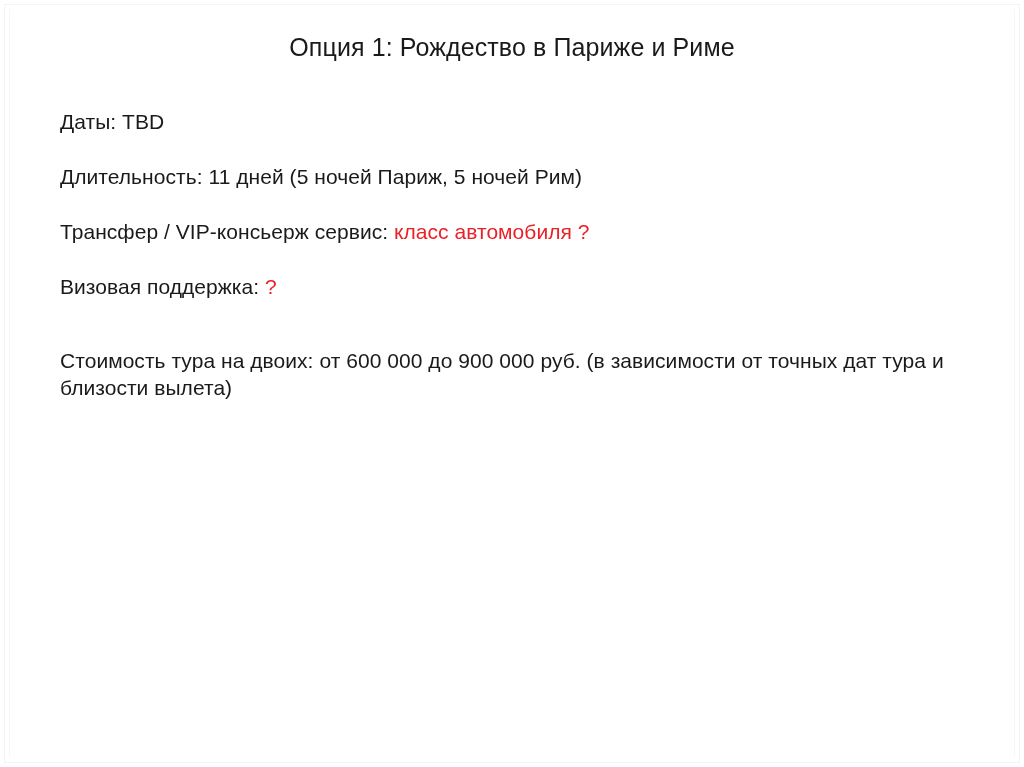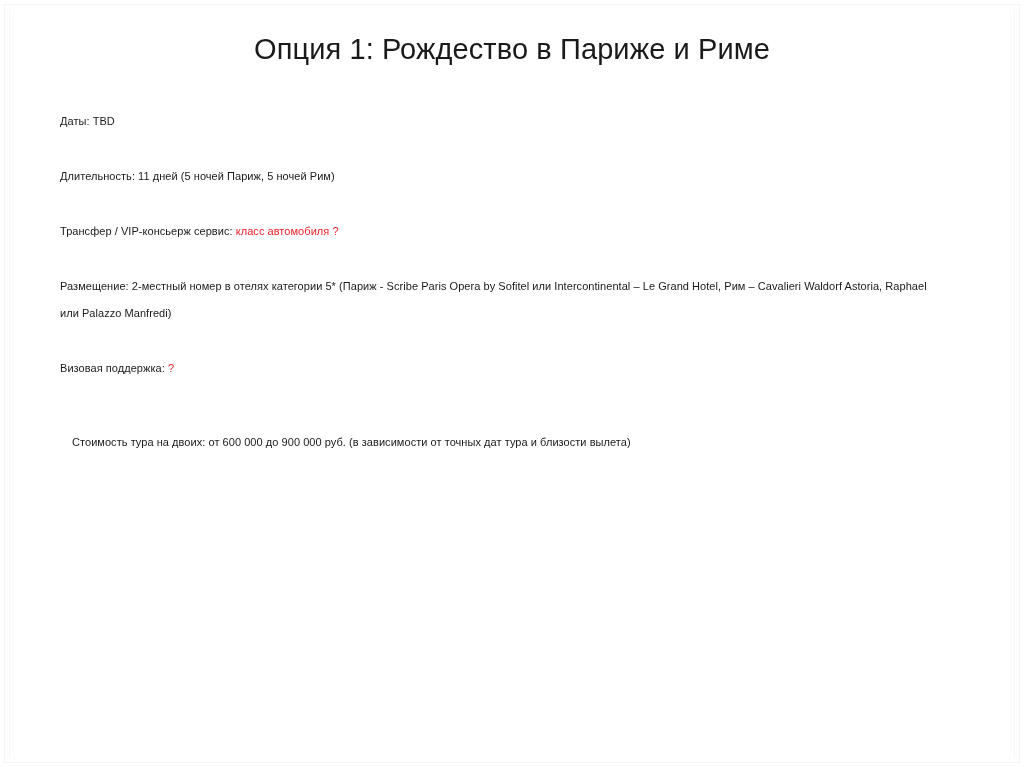--- a/index.html
+++ b/index.html
@@ -40,43 +40,42 @@
     border-right: 1px solid #f7f7f8;
     pointer-events: none;
   }
 
   .title {
     position: absolute;
     left: 0;
     right: 0;
     top: 33px;
     text-align: center;
-    font-size: 29px;
+    font-size: 25px;
     font-weight: 400;
     color: #1a1a1a;
     letter-spacing: 0.1px;
   }
 
   .body {
     position: absolute;
     left: 60px;
     top: 108px;
     width: 885px;
   }
 
   .para {
-    font-size: 11px;
+    font-size: 21px;
     line-height: 27px;
     color: #1a1a1a;
     margin: 0 0 28px 0;
     letter-spacing: 0.05px;
   }
   .para.spacer-before {
     margin-top: 47px;
-    margin-left: 12px;
   }
   .hl {
     color: #ea2127;
   }
 </style>
 </head>
 <body>
 
 <div class="slide">
   <div class="slide-frame"></div>
@@ -86,21 +85,20 @@
 
   <div class="body">
 
     <p class="para">Даты: TBD</p>
 
     <p class="para">Длительность: 11 дней (5 ночей Париж, 5 ночей Рим)</p>
 
 
     <p class="para"><span>Трансфер / VIP-консьерж сервис: </span><span class="hl">класс автомобиля ?</span></p>
 
-    <p class="para">Размещение: 2-местный номер в отелях категории 5* (Париж - Scribe Paris Opera by Sofitel или Intercontinental – Le Grand Hotel, Рим – Cavalieri Waldorf Astoria, Raphael или Palazzo Manfredi)</p>
 
 
 
     <p class="para"><span>Визовая поддержка: </span><span class="hl">?</span></p>
 
     <p class="para spacer-before">Стоимость тура на двоих: от 600 000 до 900 000 руб. (в зависимости от точных дат тура и близости вылета)</p>
 
   </div>
 </div>
 

